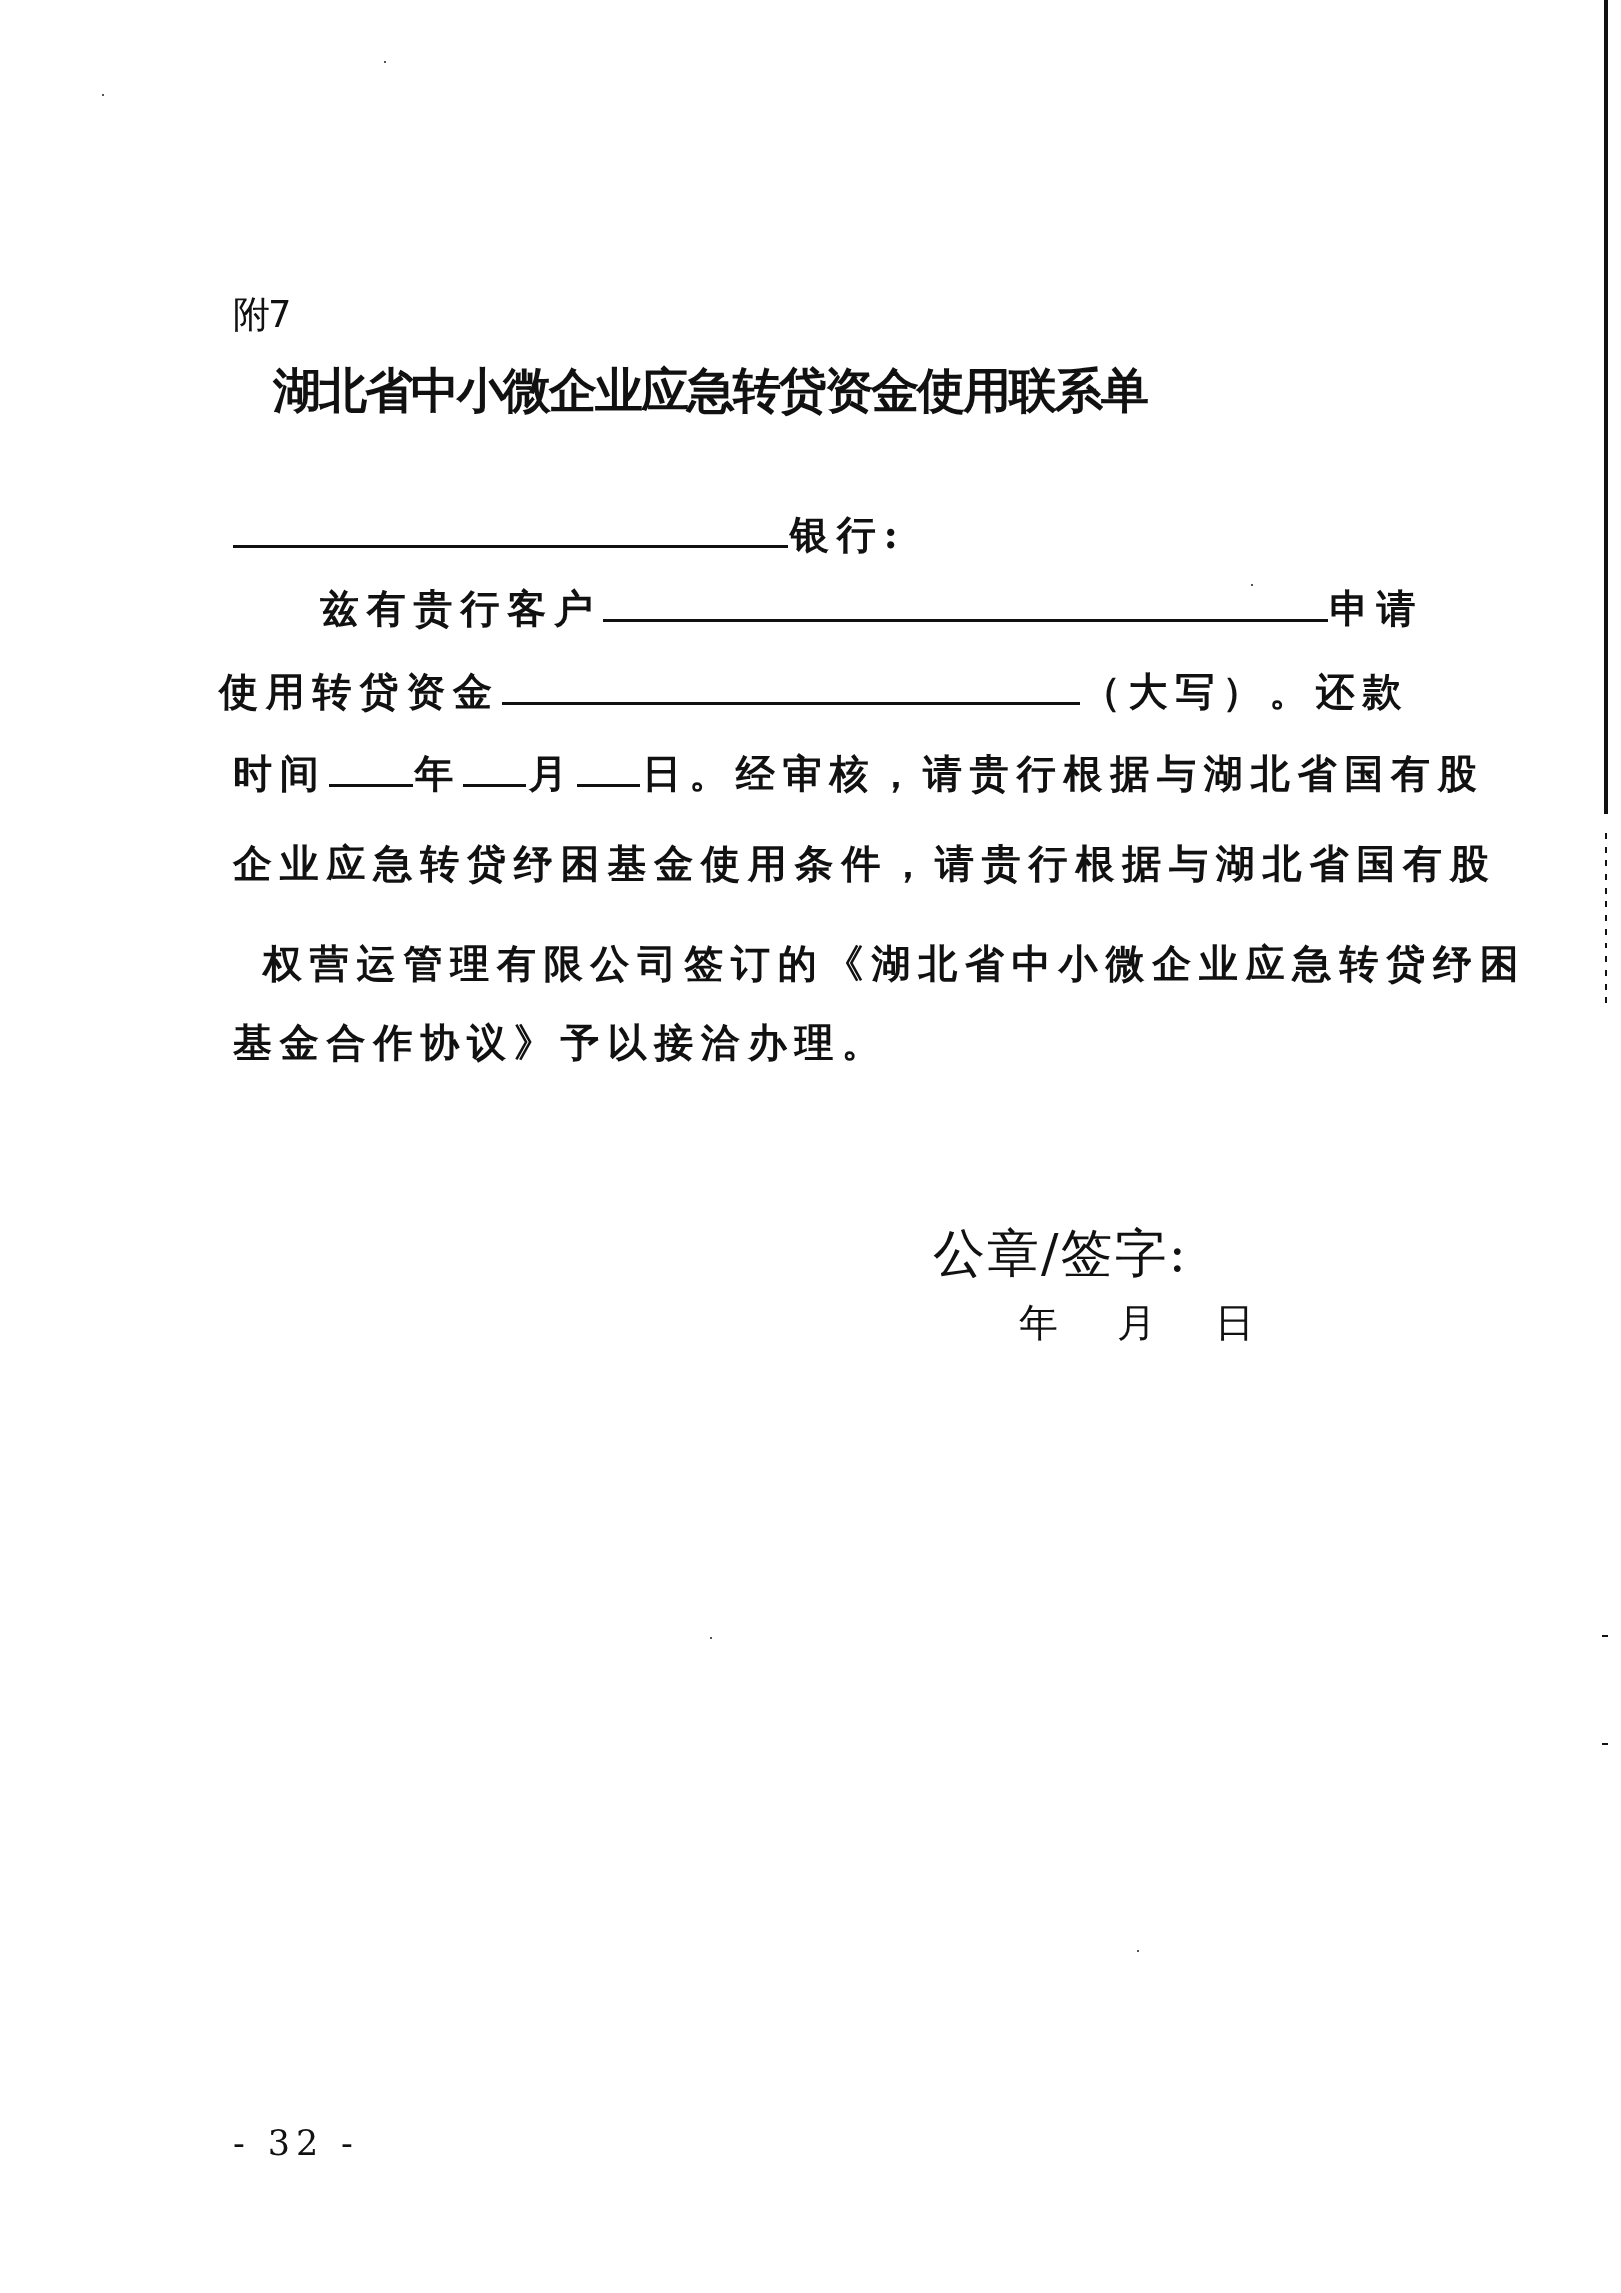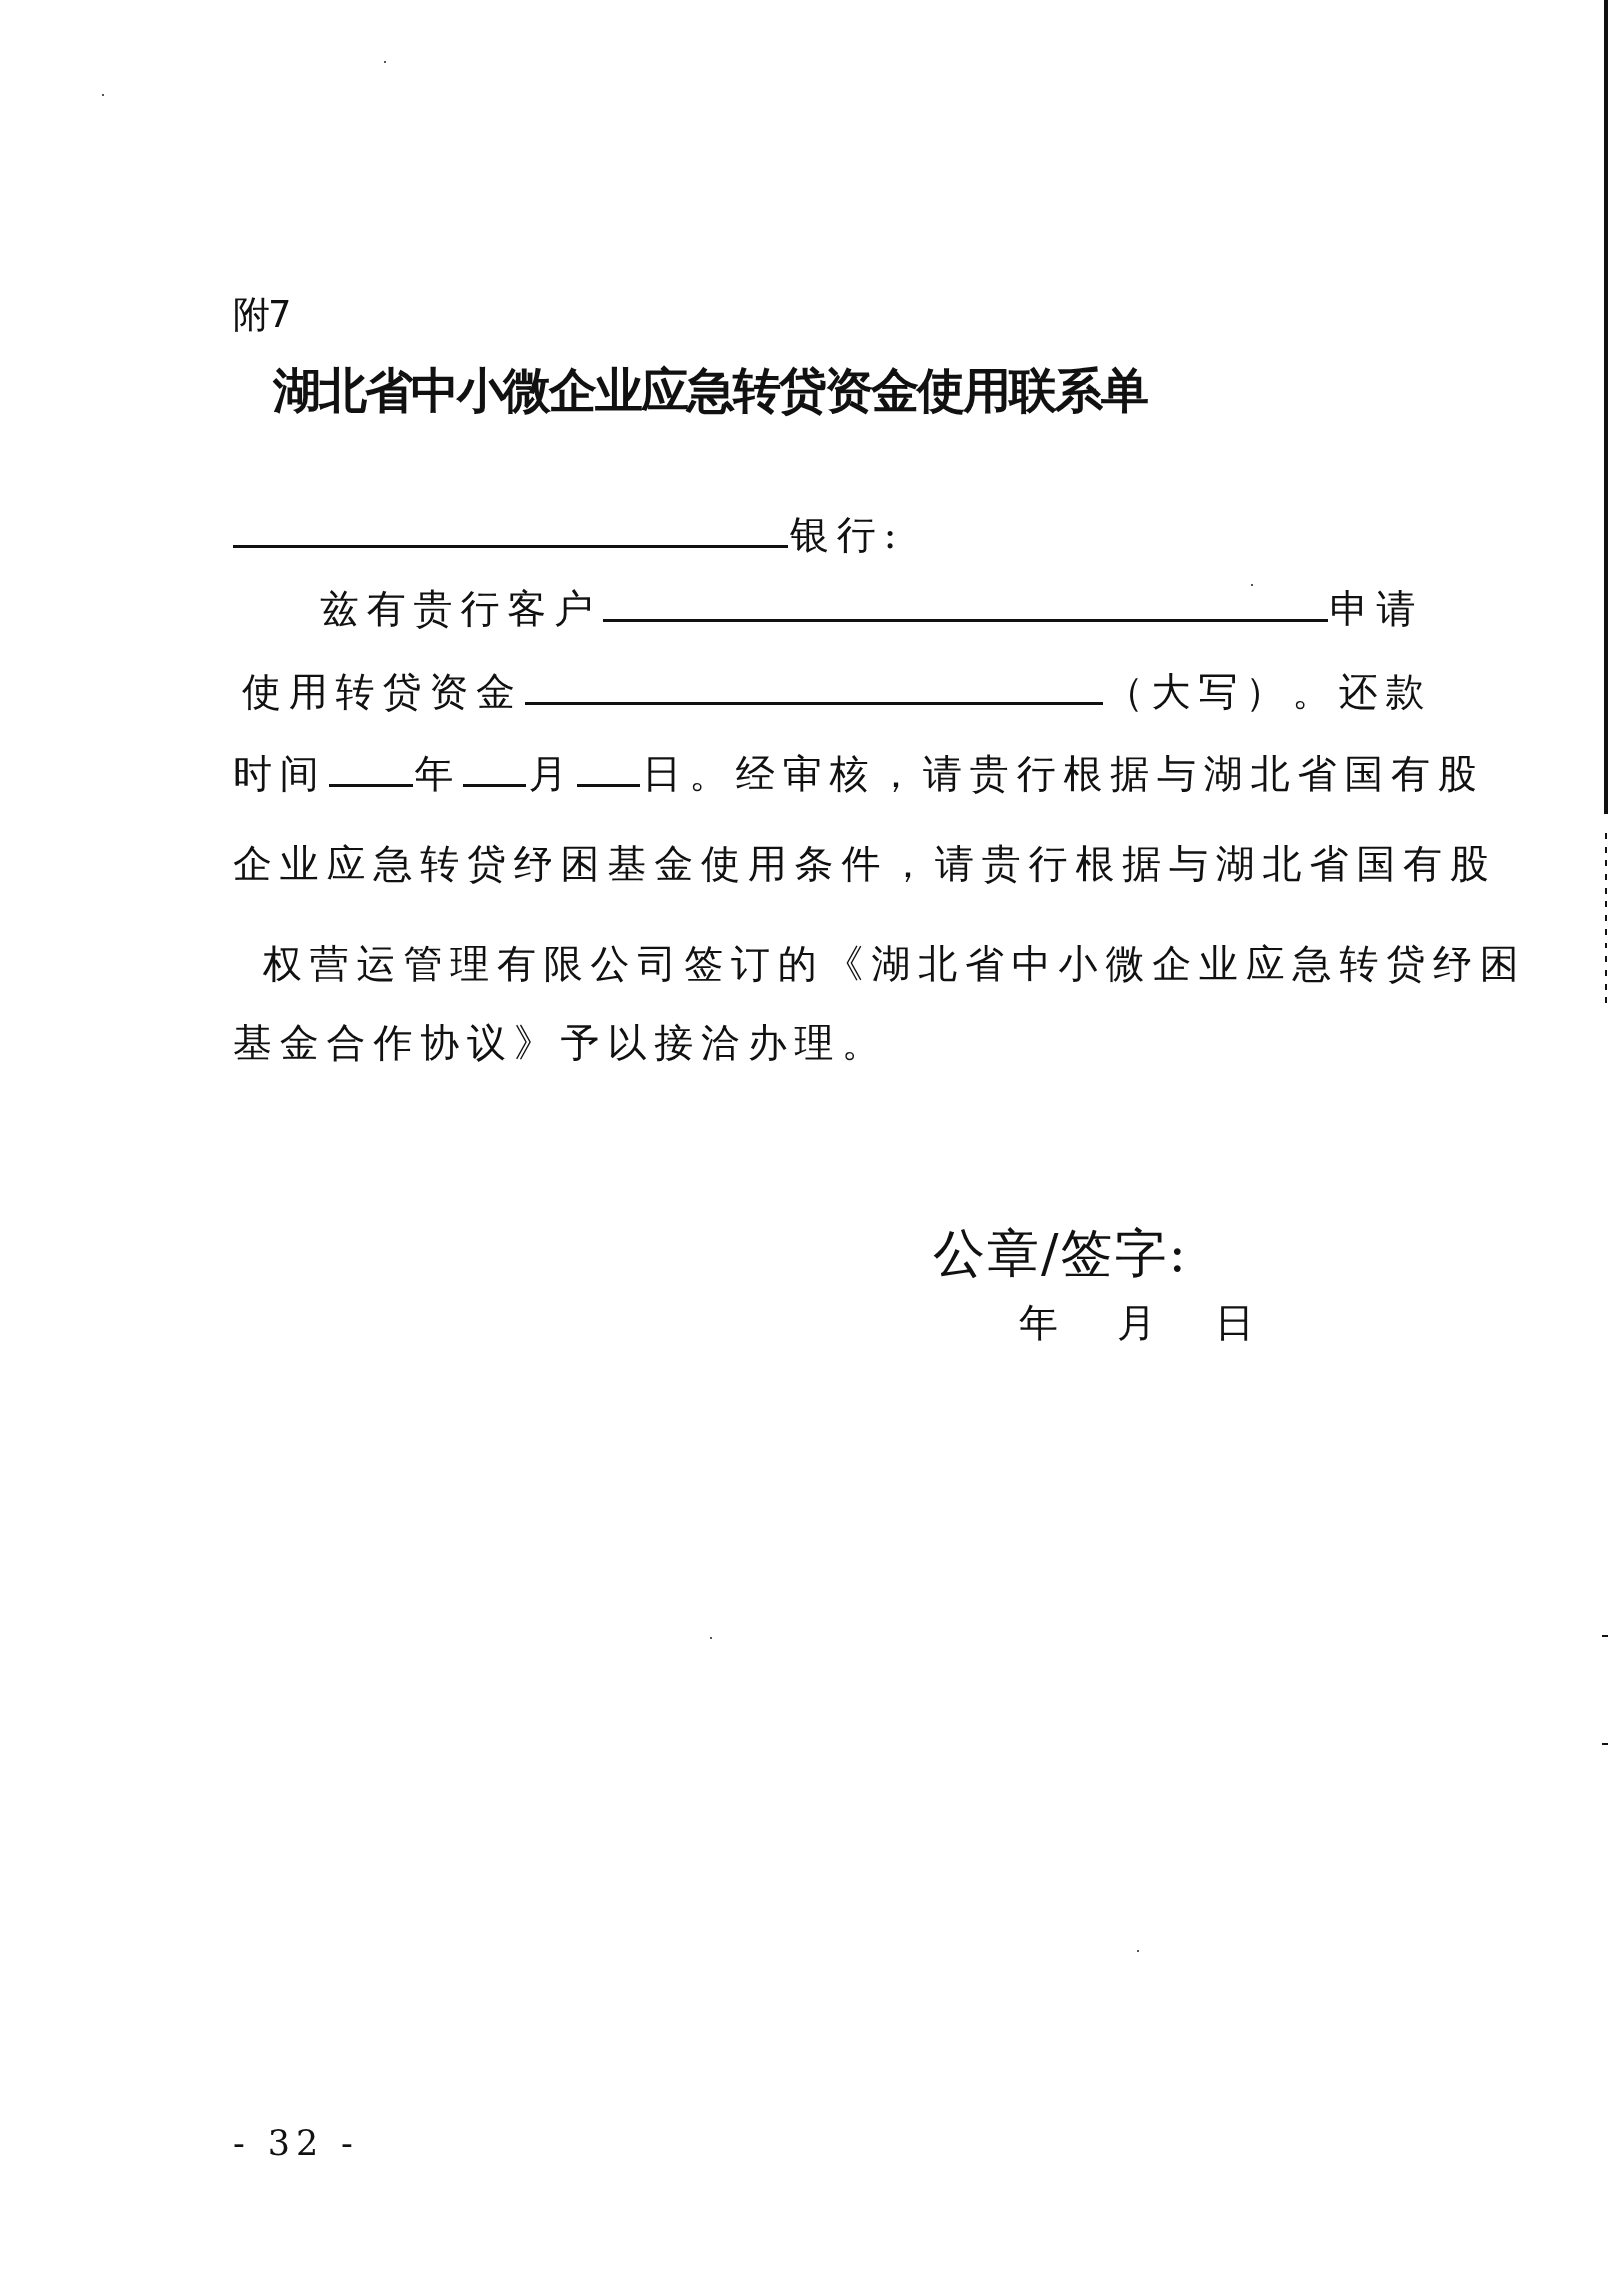--- a/index.html
+++ b/index.html
@@ -28,32 +28,33 @@
       text-align: center;
       font-family: "DejaVu Sans", "Liberation Sans", sans-serif;
       font-weight: bold;
       font-size: 48px;
       letter-spacing: -2px;
     }
 
     .body-text {
       font-size: 39px;
       letter-spacing: 7.8px;
+      font-weight: bold;
     }
     .blank {
       display: inline-block;
       border-bottom: 3.9px solid #111111;
       vertical-align: baseline;
       height: 1px;
       margin: 0 2px;
     }
 
     .line-bank   { left: 233px; top: 508px; }
     .line-1      { left: 320px; top: 582px; }
-    .line-2      { left: 242px; top: 665px; }
+    .line-2      { left: 219px; top: 665px; }
     .line-3      { left: 233px; top: 747px; }
     .line-4      { left: 233px; top: 831px; margin-top: 6px; }
     .line-5      { left: 233px; top: 937px; margin-left: 30px; }
     .line-6      { left: 233px; top: 1016px; }
 
     .sign-label { left: 933px; top: 1219px; font-size: 52px; letter-spacing: 2px; }
     .sign-date  { left: 1019px; top: 1296px; font-size: 39px; }
     .sign-date span { display: inline-block; }
     .sign-date .gap { width: 59px; }
 

